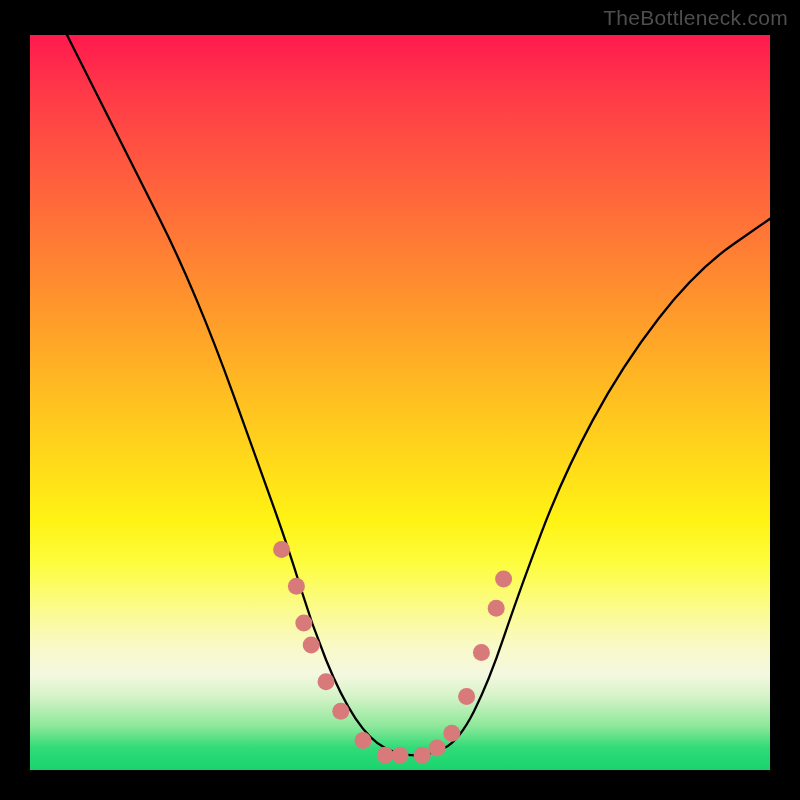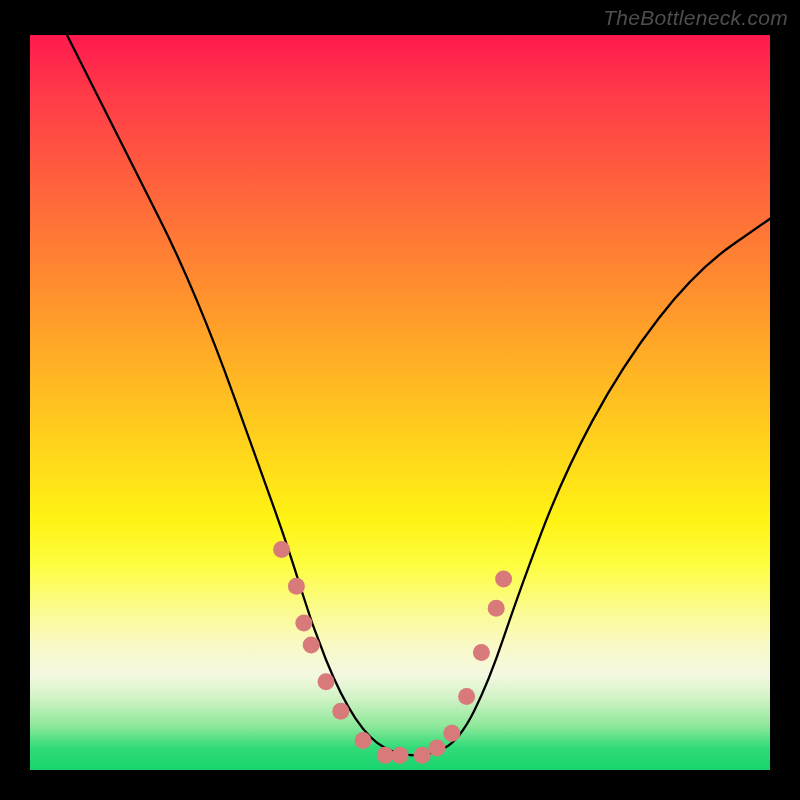--- a/index.html
+++ b/index.html
@@ -19,21 +19,20 @@
     background: #000;
   }
   .watermark {
     position: absolute;
     top: 6px;
     right: 12px;
     color: #4e4e4e;
     font-size: 21px;
     font-weight: 500;
     letter-spacing: 0.3px;
-    font-style: italic;
   }
   .plot {
     position: absolute;
     left: 30px;
     top: 35px;
     width: 740px;
     height: 735px;
   }
   .gradient {
     position: absolute;

